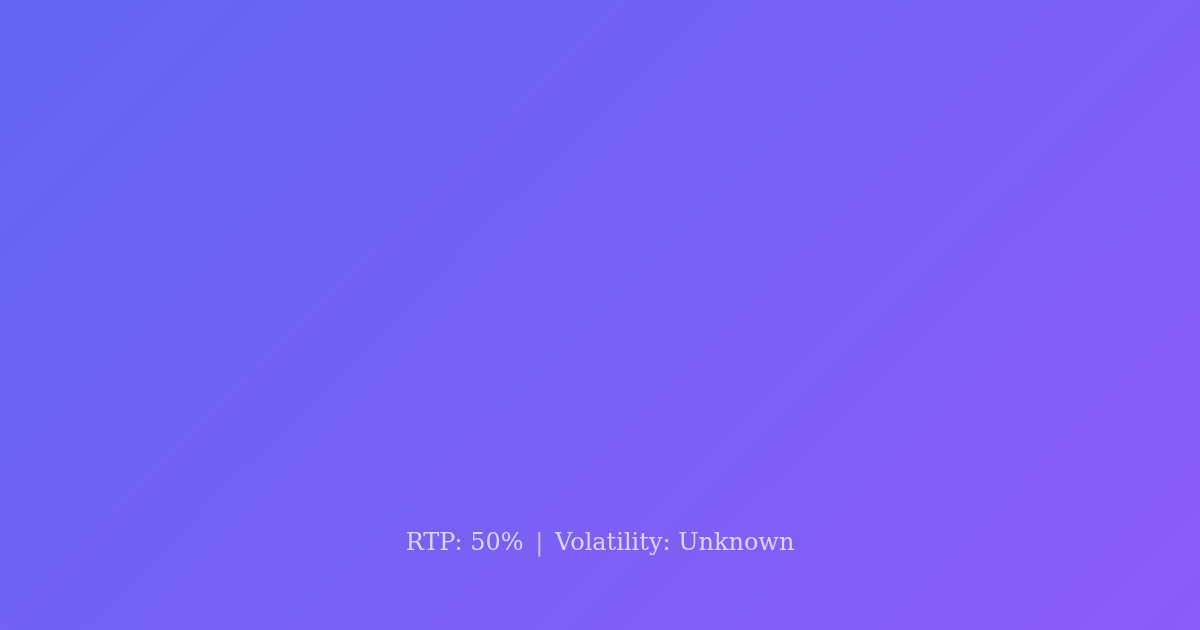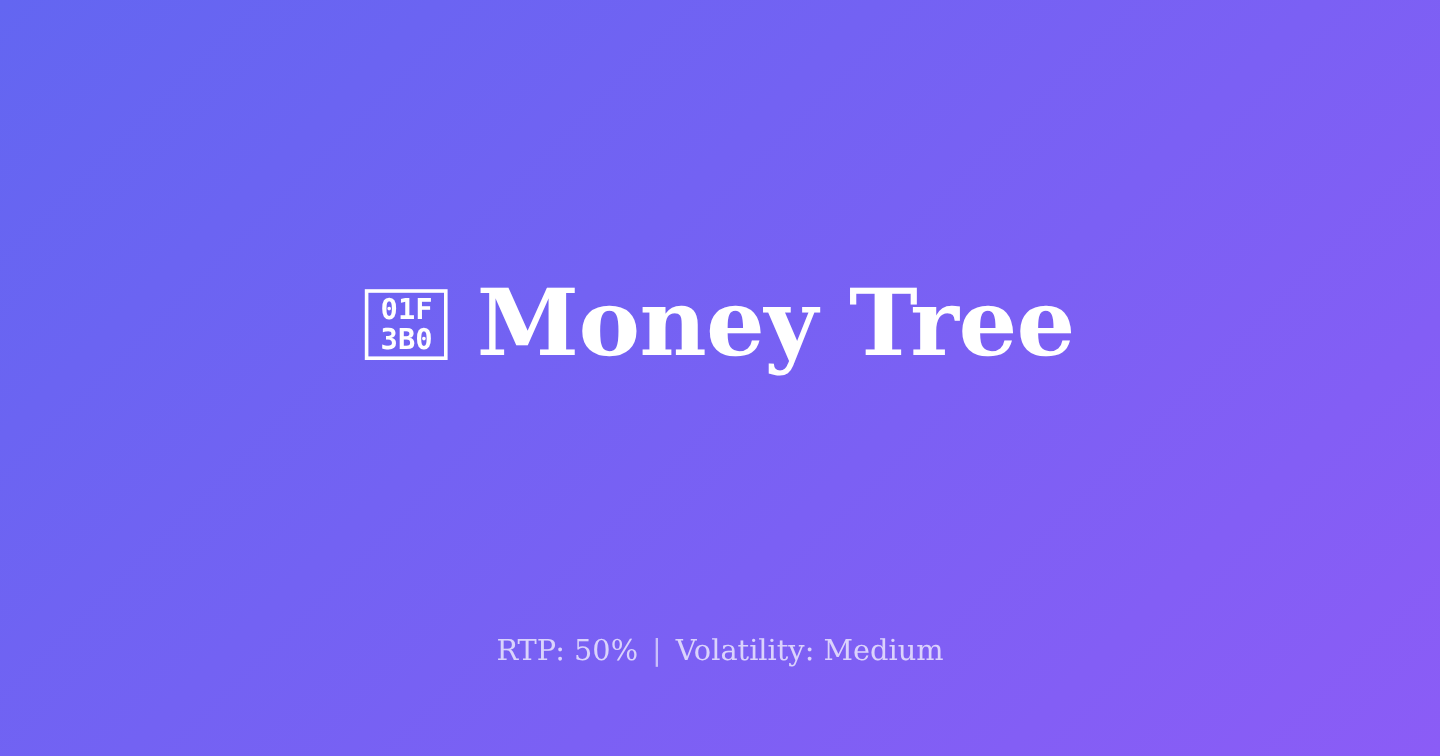--- a/index.html
+++ b/index.html
@@ -105,31 +105,21 @@
   .meta-line .meta-sep {
     padding: 0 4px;
     color: rgba(255, 255, 255, 0.6);
   }
 </style>
 </head>
 <body>
 
 <div class="og-card">
 
-  <div class="title-row">
-
-    <span class="tofu-glyph">
-      <span class="hex-row">01F</span>
-      <span class="hex-row">3B0</span>
-    </span>
-
-    <span class="title-text">Money Tree</span>
-
-  </div>
 
 
   <div class="meta-line">
     <span>RTP: 50%</span>
     <span class="meta-sep">|</span>
-    <span>Volatility: Medium</span>
+    <span>Volatility: Unknown</span>
   </div>
 
 </div>
 
 </body></html>

